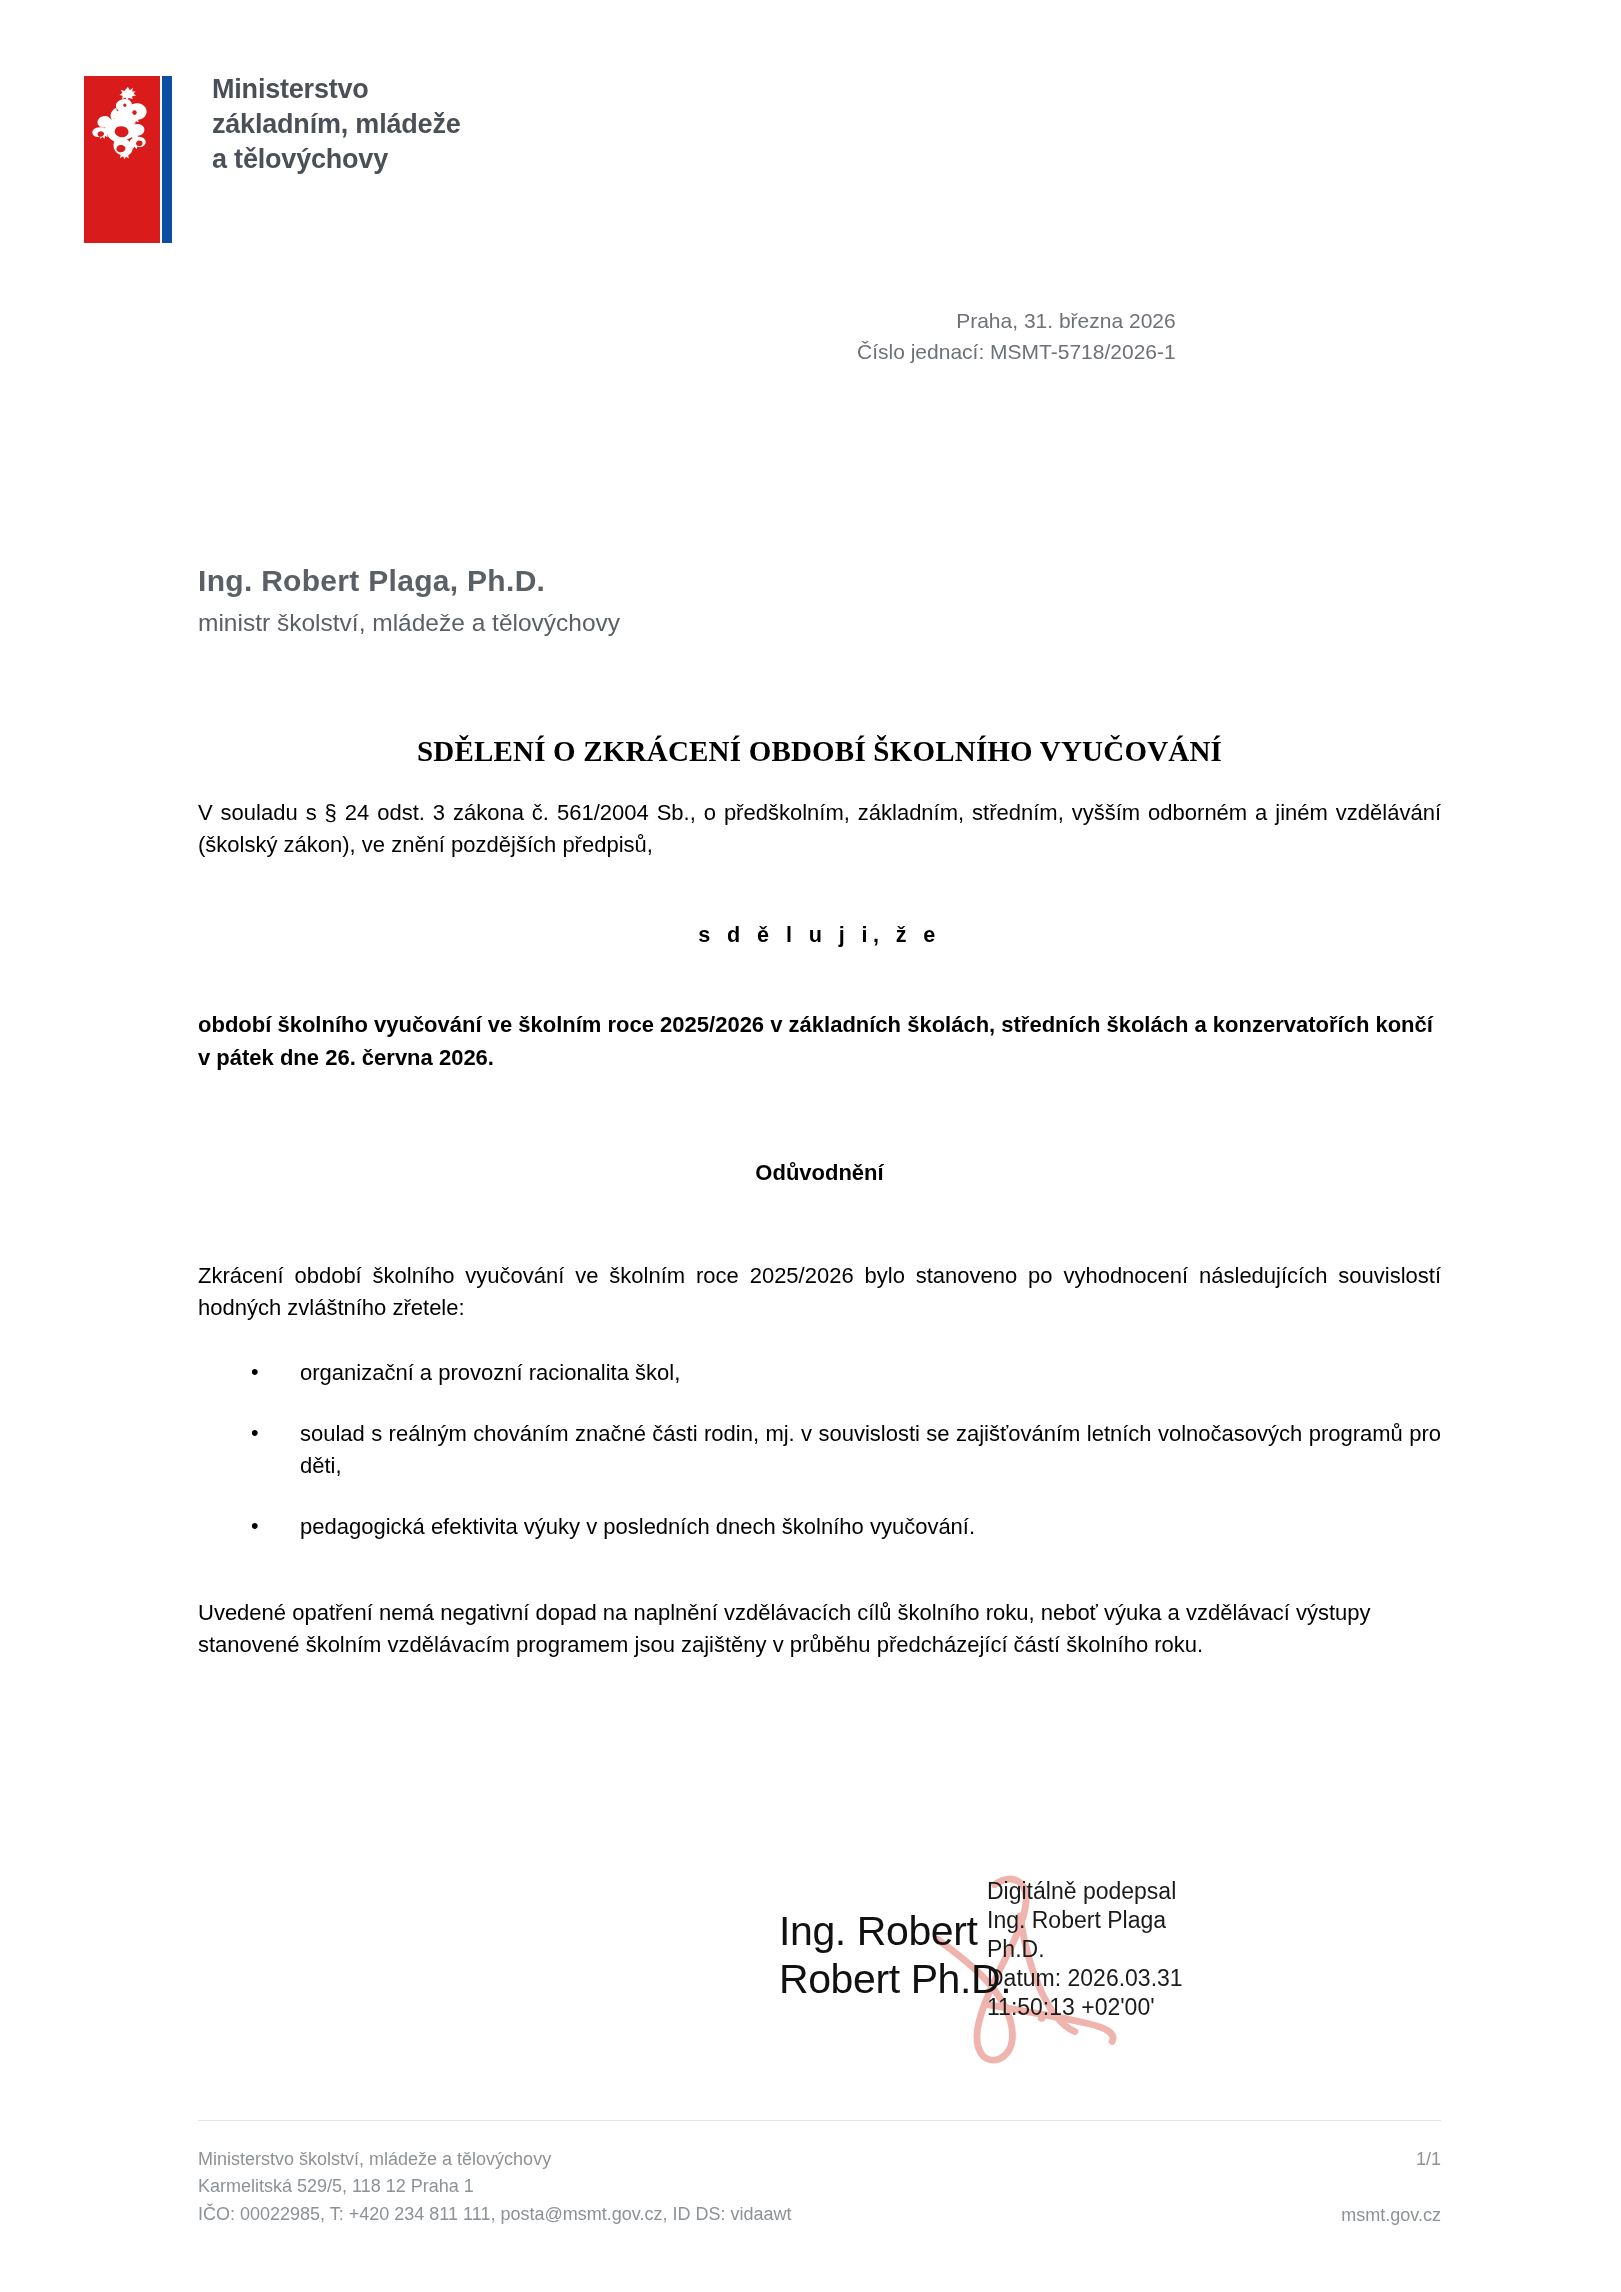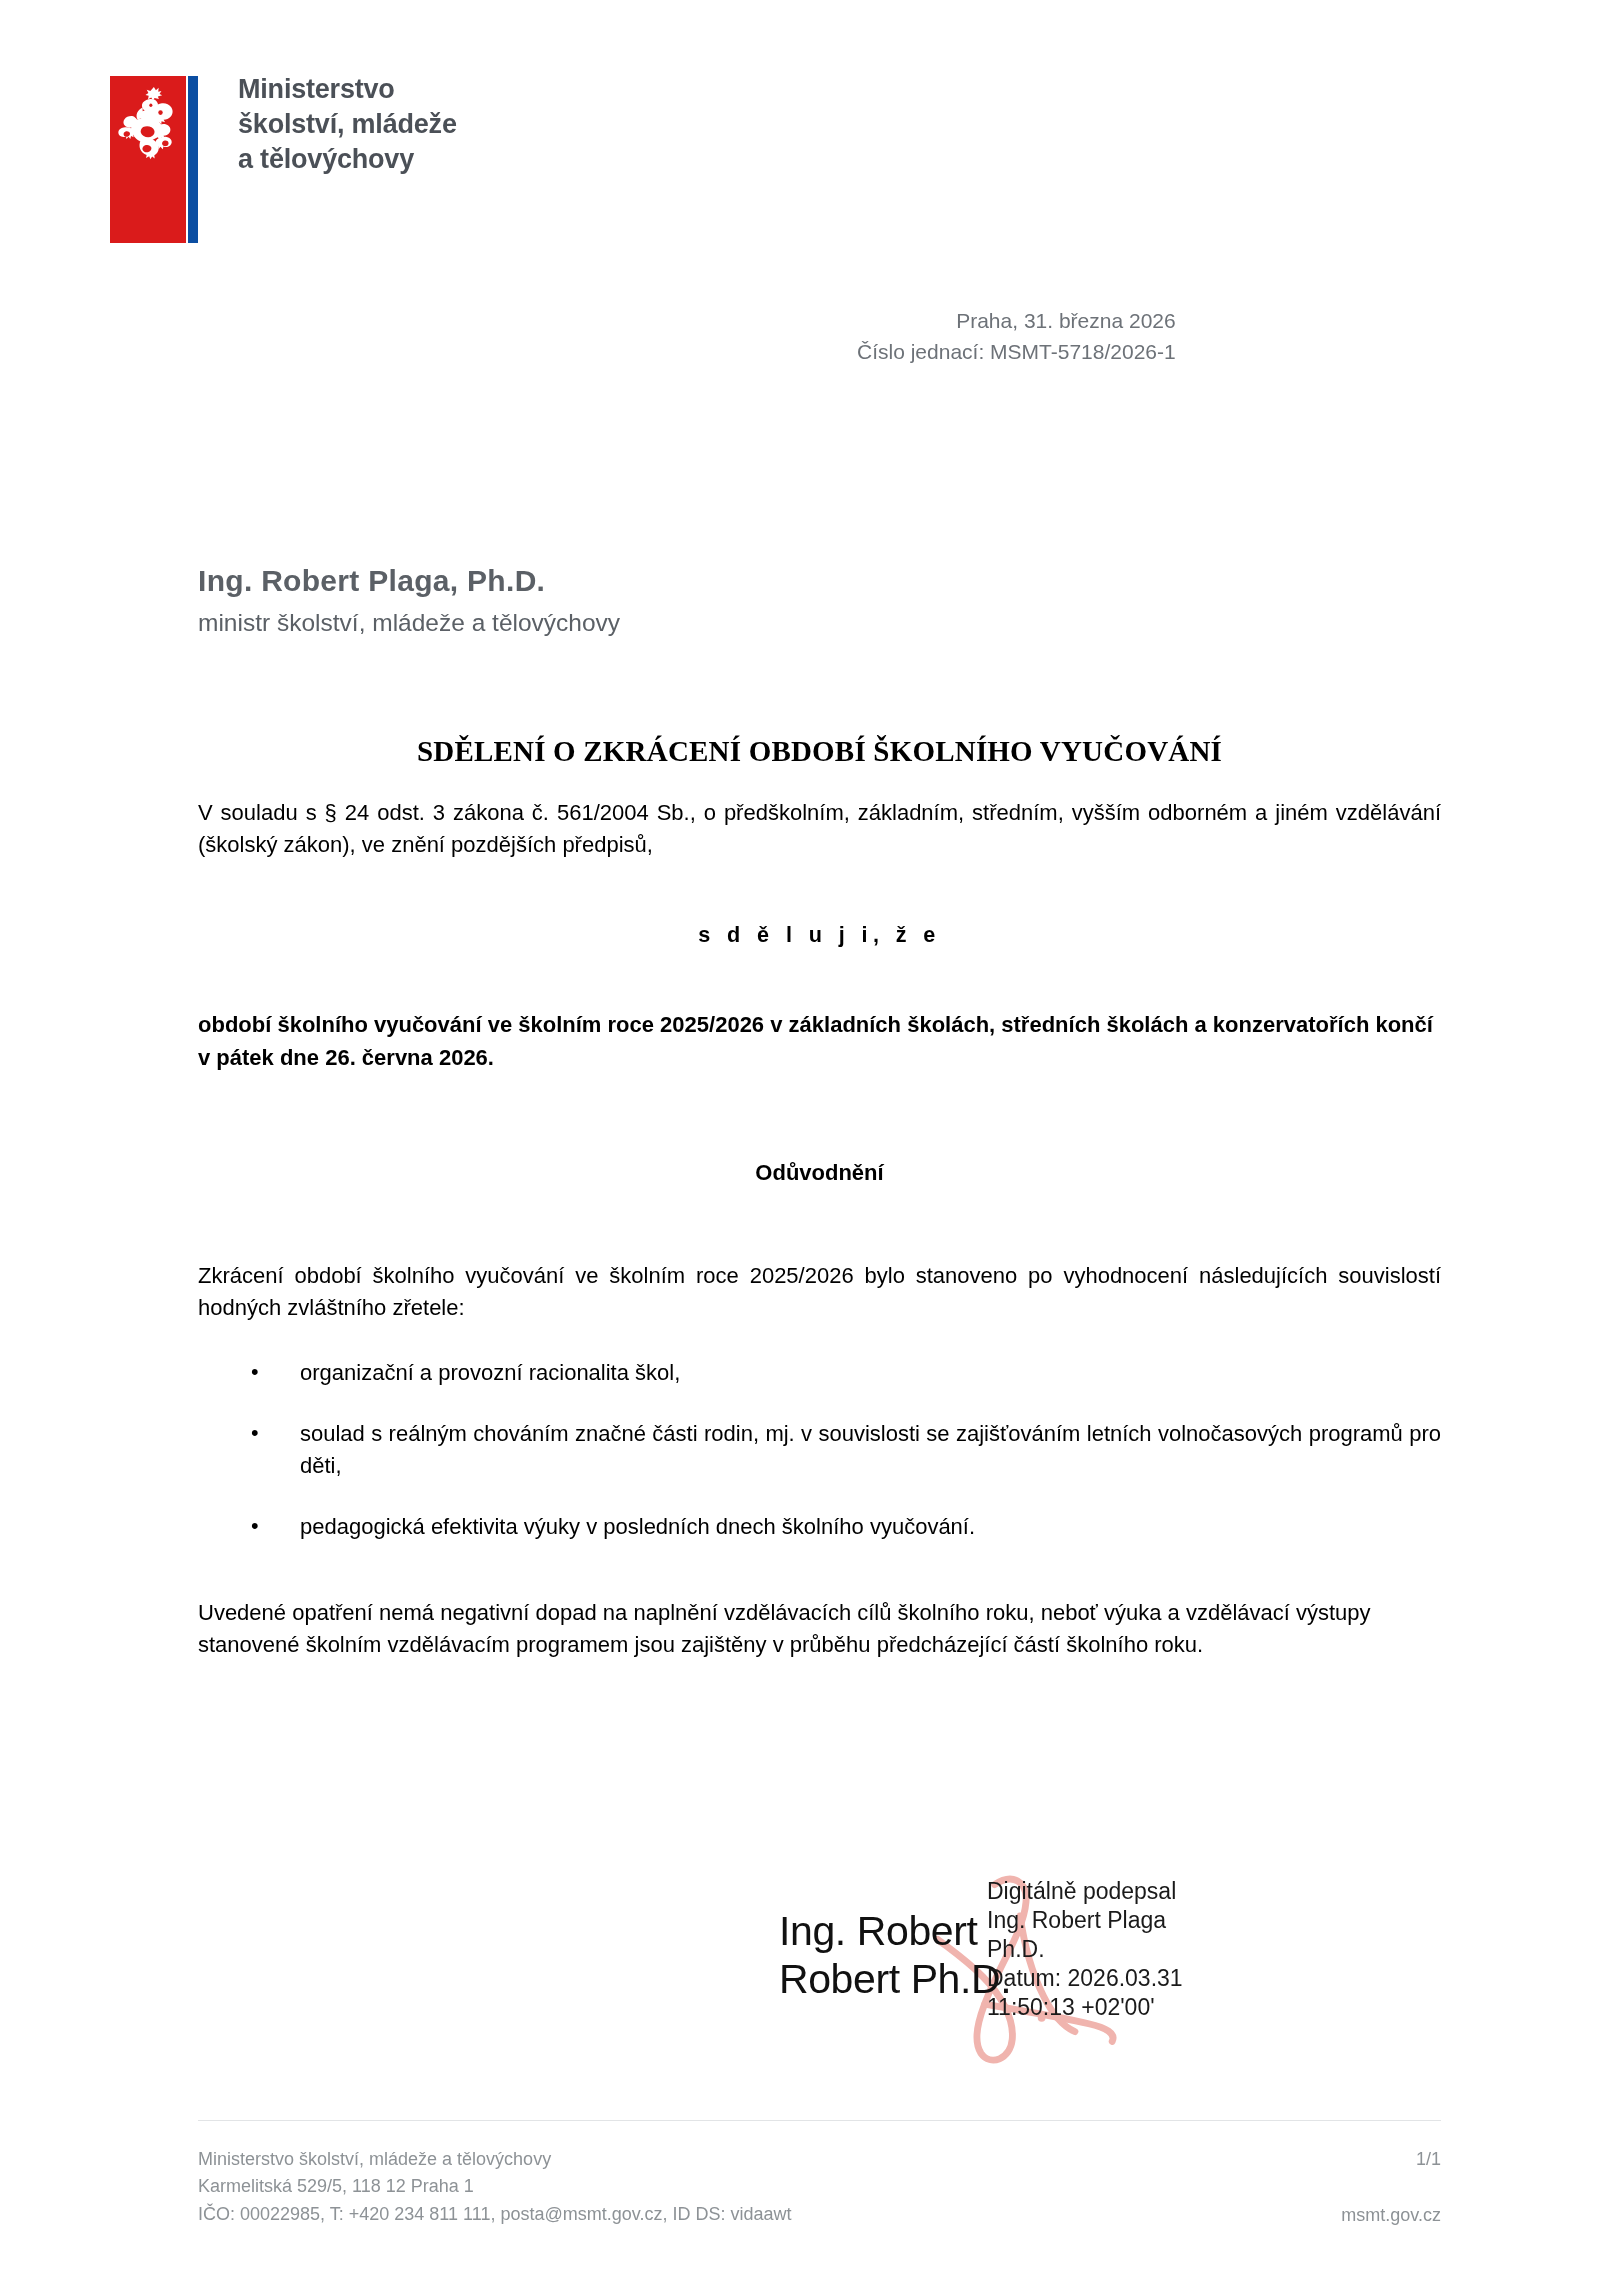--- a/index.html
+++ b/index.html
@@ -21,21 +21,21 @@
     inset: 0;
     width: 1621px;
     height: 2293px;
     background: #fff;
     overflow: hidden;
   }
 
   
   .letterhead {
     position: absolute;
-    left: 110px;
+    left: 84px;
     top: 76px;
     display: flex;
     align-items: flex-start;
   }
   .logo-mark {
     width: 88px;
     height: 167px;
     position: relative;
     flex: 0 0 auto;
   }
@@ -288,21 +288,21 @@
           <ellipse cx="35.4" cy="21.8" rx="1.6" ry="1.8"></ellipse>
           <path d="M27.5 44.0 c3.0 -1.0 6.2 -0.9 8.6 0.4 c2.5 1.4 3.6 3.8 2.9 6.1 c-0.7 2.4 -3.2 4.0 -6.2 4.1 c-3.4 0.1 -6.5 -1.7 -7.5 -4.3 c-0.9 -2.4 0.2 -5.0 2.2 -6.3 Z"></path>
           <path d="M10.0 48.5 c1.8 -0.4 3.4 0.4 3.9 1.8 c0.5 1.4 -0.3 2.9 -1.9 3.5 c-1.7 0.6 -3.6 0.0 -4.3 -1.4 c-0.7 -1.4 0.2 -3.3 2.3 -3.9 Z"></path>
           <path d="M49.6 58.0 c1.9 -0.3 3.5 0.6 3.9 2.1 c0.4 1.5 -0.6 3.0 -2.3 3.5 c-1.8 0.5 -3.6 -0.3 -4.2 -1.8 c-0.5 -1.5 0.5 -3.3 2.6 -3.8 Z"></path>
           <path d="M30.5 62.5 c2.4 -0.5 4.6 0.5 5.3 2.4 c0.7 1.9 -0.5 4.0 -2.8 4.8 c-2.4 0.8 -5.0 -0.1 -5.9 -2.1 c-0.9 -2.0 0.6 -4.4 3.4 -5.1 Z"></path>
         </g>
       </svg>
     </div>
     <div class="logo-text">
       <div>Ministerstvo</div>
-      <div>školství, mládeže</div>
+      <div>základním, mládeže</div>
       <div>a tělovýchovy</div>
     </div>
   </div>
 
   <div class="ref-block">
     <div>Praha, 31. března 2026</div>
     <div>Číslo jednací: MSMT-5718/2026-1</div>
   </div>
 
   <div class="signer">

